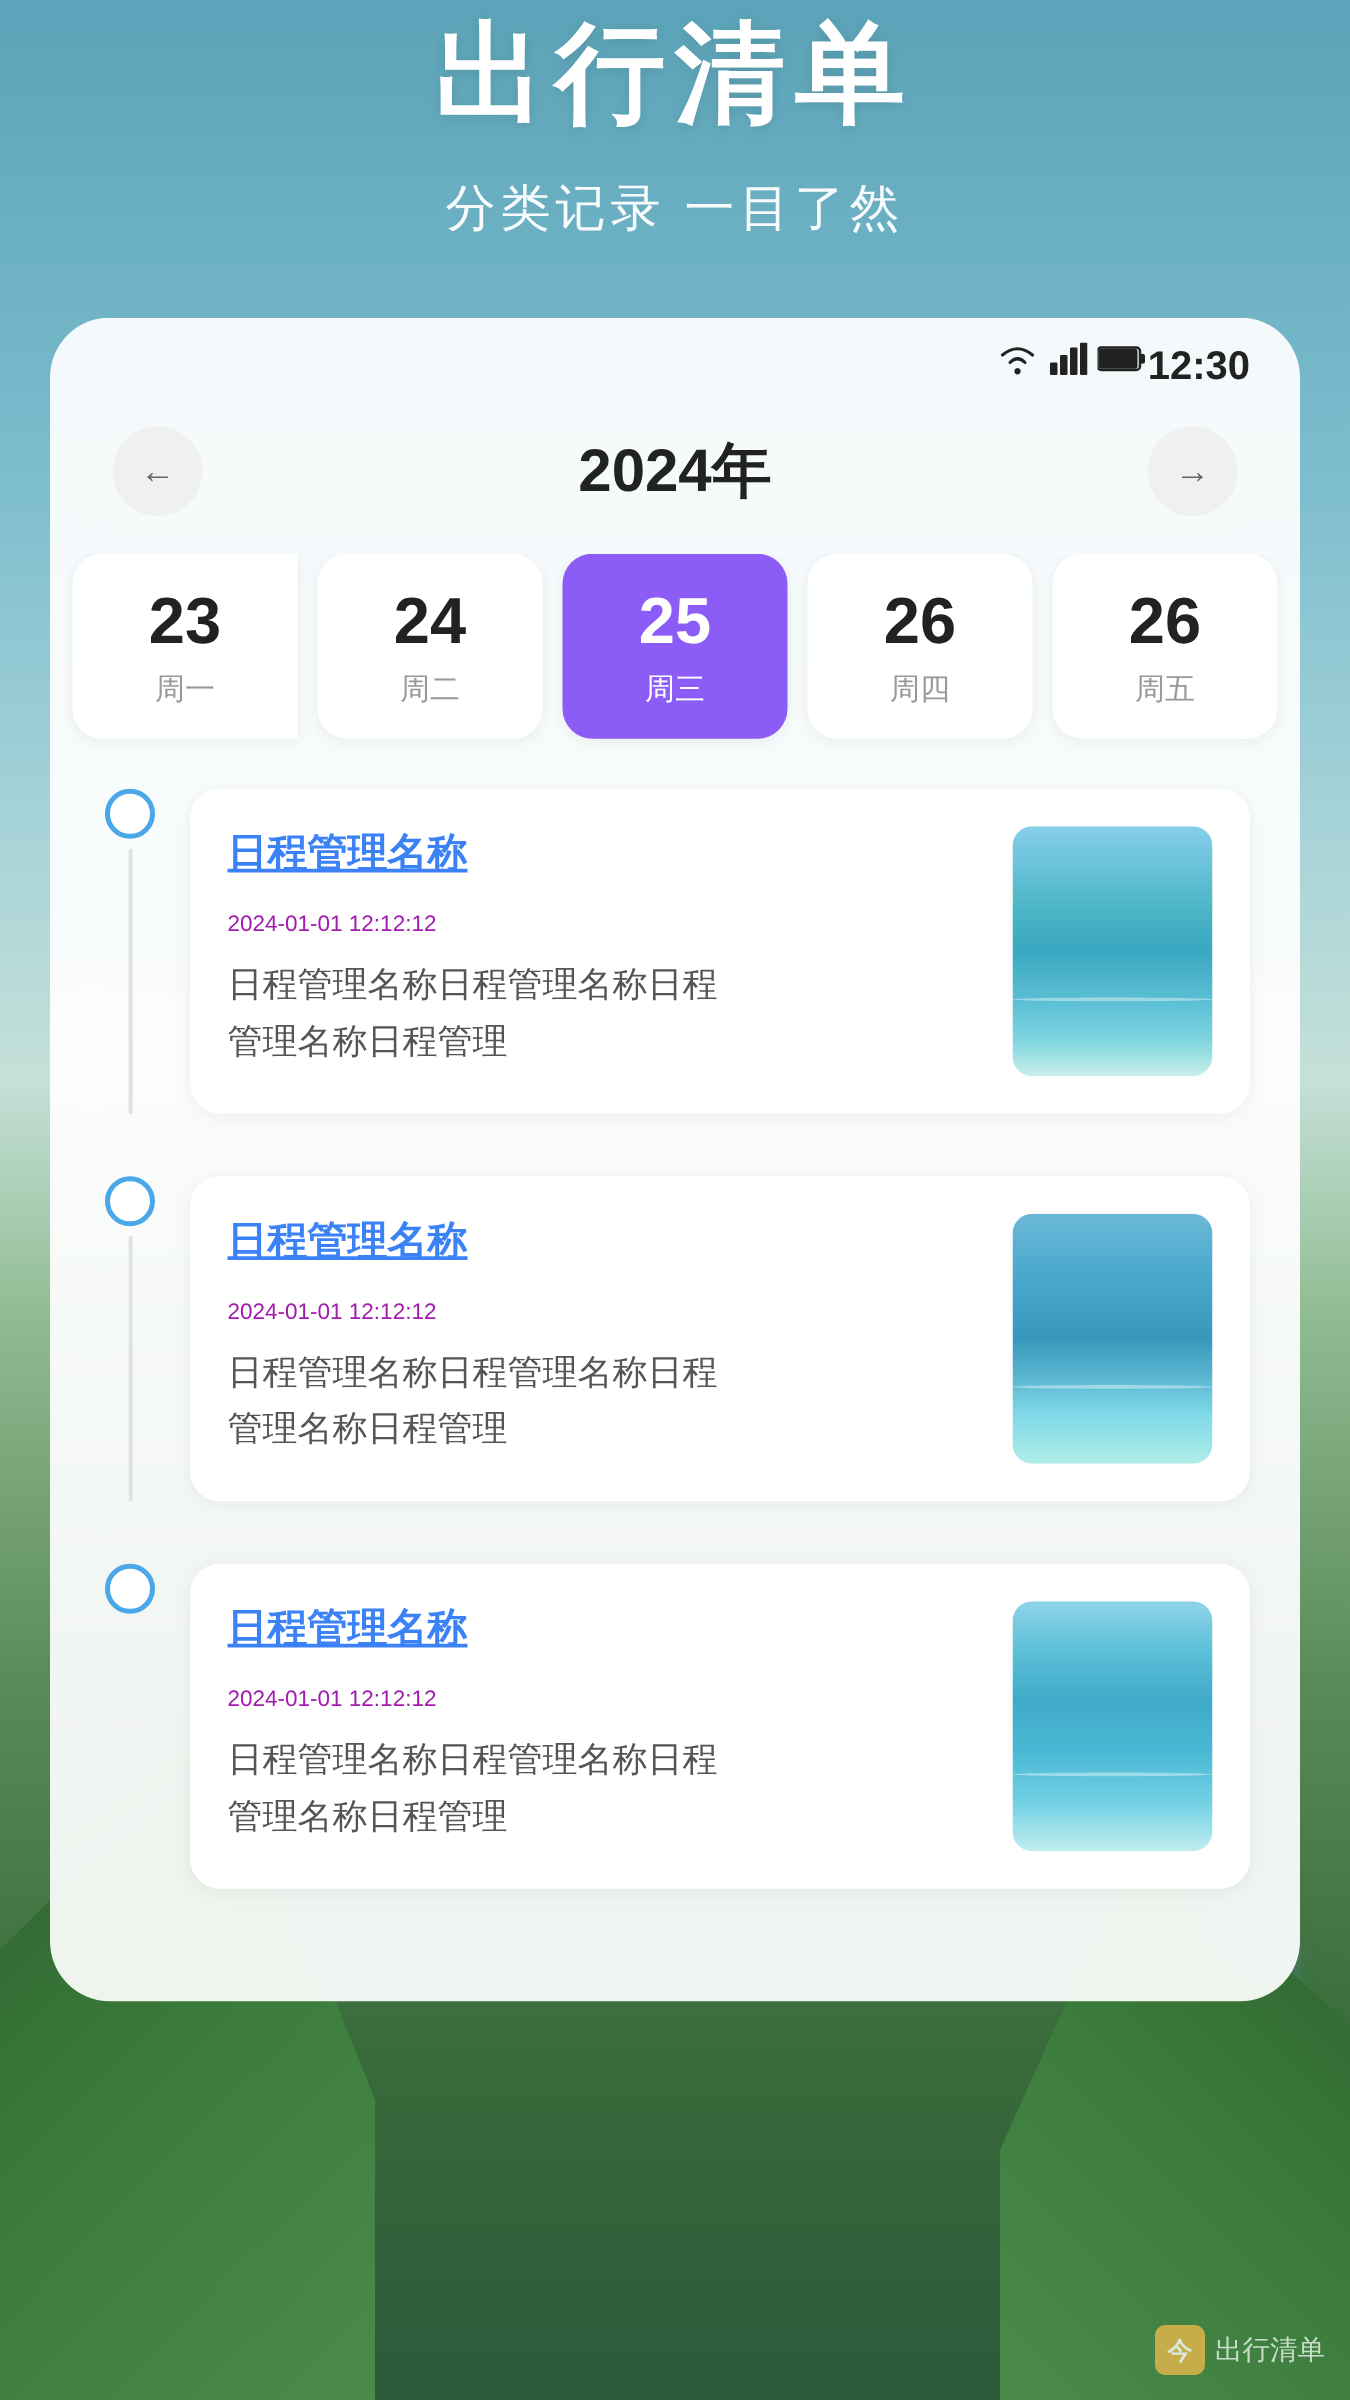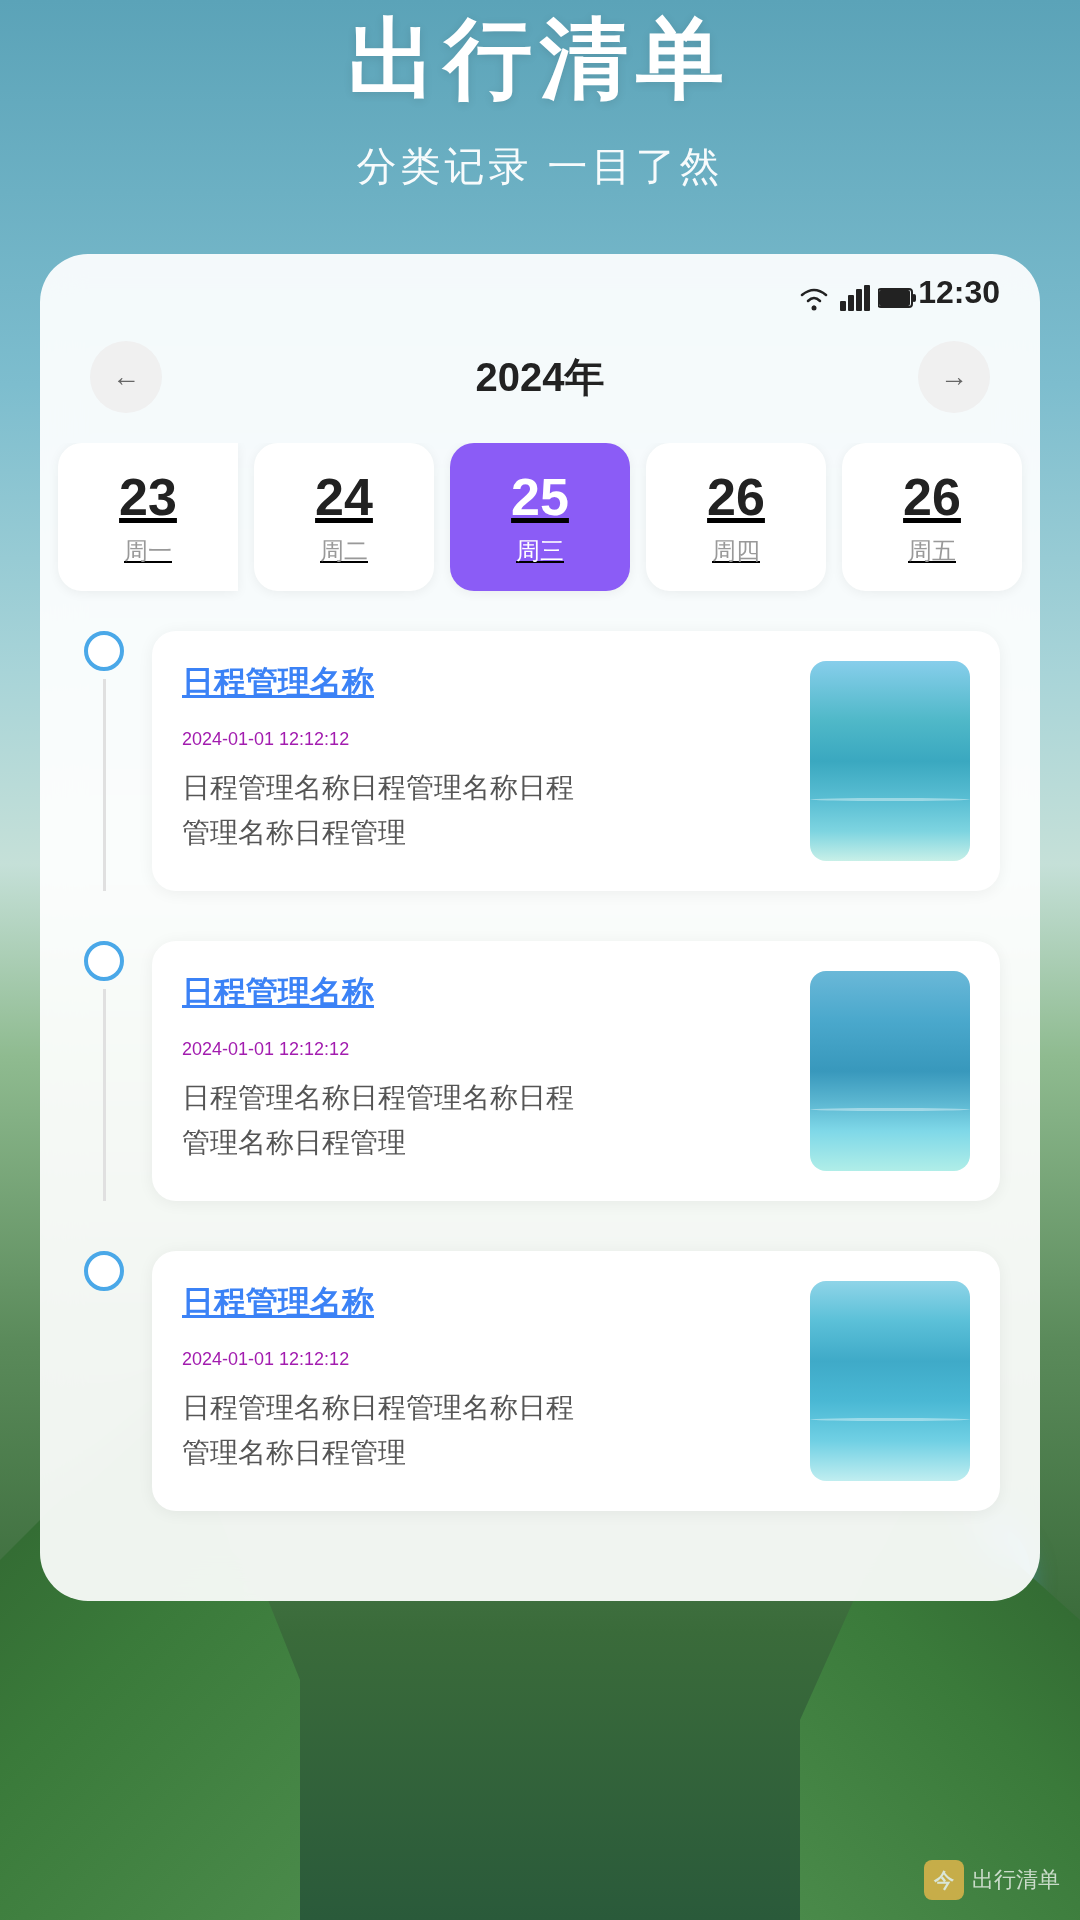--- a/index.html
+++ b/index.html
@@ -77,21 +77,21 @@
       border-radius: 48px;
       margin: 0 40px;
       padding: 0 0 40px 0;
       overflow: hidden;
     }
 
     
     .status-bar {
       display: flex;
       justify-content: flex-end;
-      align-items: flex-end;
+      align-items: flex-start;
       padding: 20px 40px 10px;
     }
 
     .status-icons {
       display: flex;
       align-items: center;
       gap: 8px;
     }
 
     .status-time {
@@ -116,32 +116,31 @@
       border: none;
       display: flex;
       align-items: center;
       justify-content: center;
       cursor: pointer;
       font-size: 28px;
       color: #666;
     }
 
     .year-label {
-      font-size: 40px;
+      font-size: 48px;
       font-weight: 700;
       color: #222;
     }
 
     
     .date-row {
       display: flex;
       gap: 16px;
       padding: 0 18px 40px;
       overflow: hidden;
-      text-decoration: underline;
     }
 
     .date-cell {
       flex: 1;
       background: white;
       border-radius: 24px;
       padding: 24px 0;
       text-align: center;
       box-shadow: 0 2px 12px rgba(0,0,0,0.06);
     }

